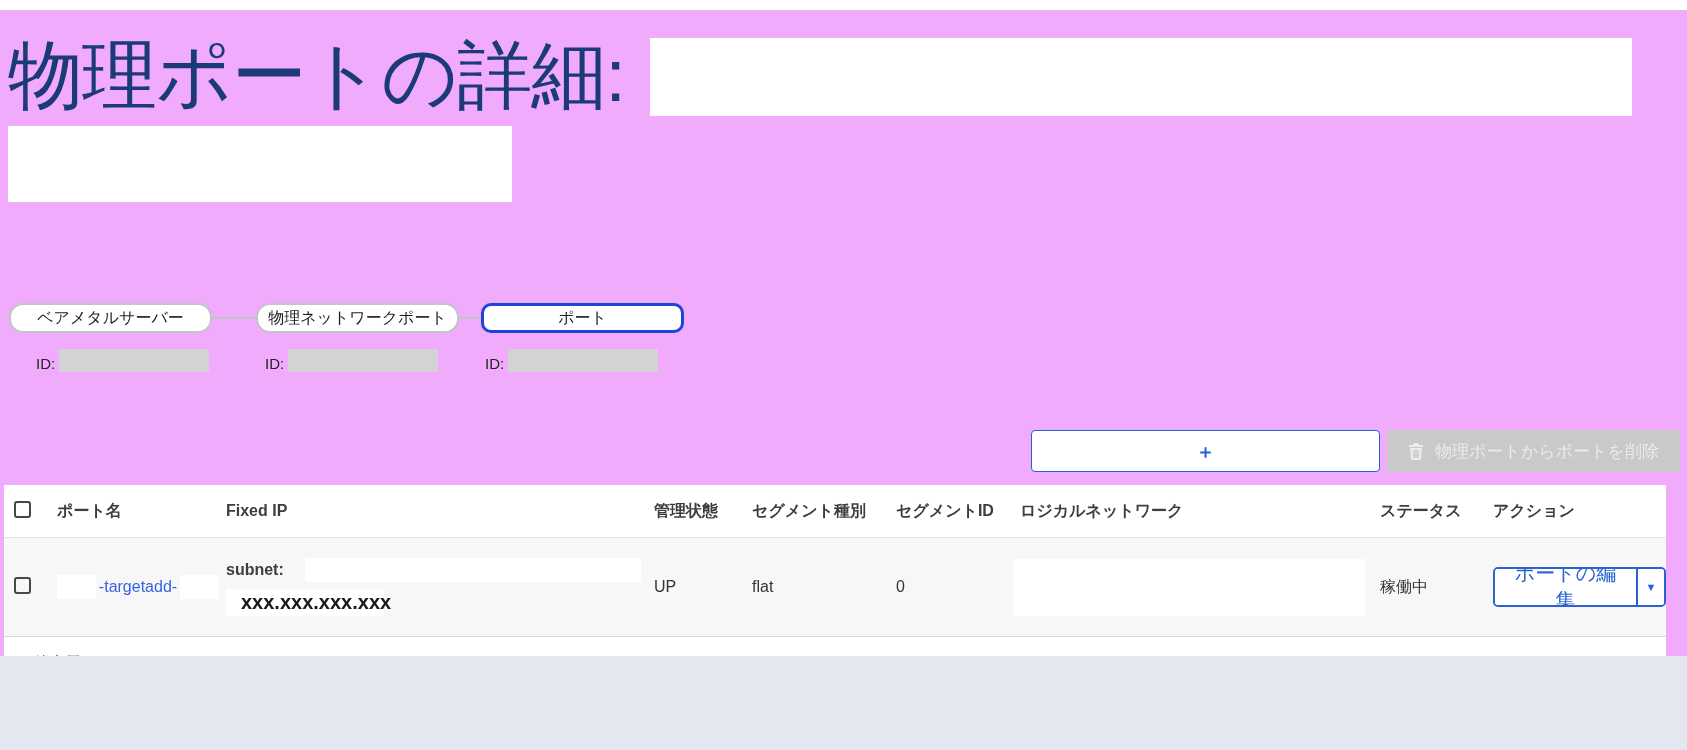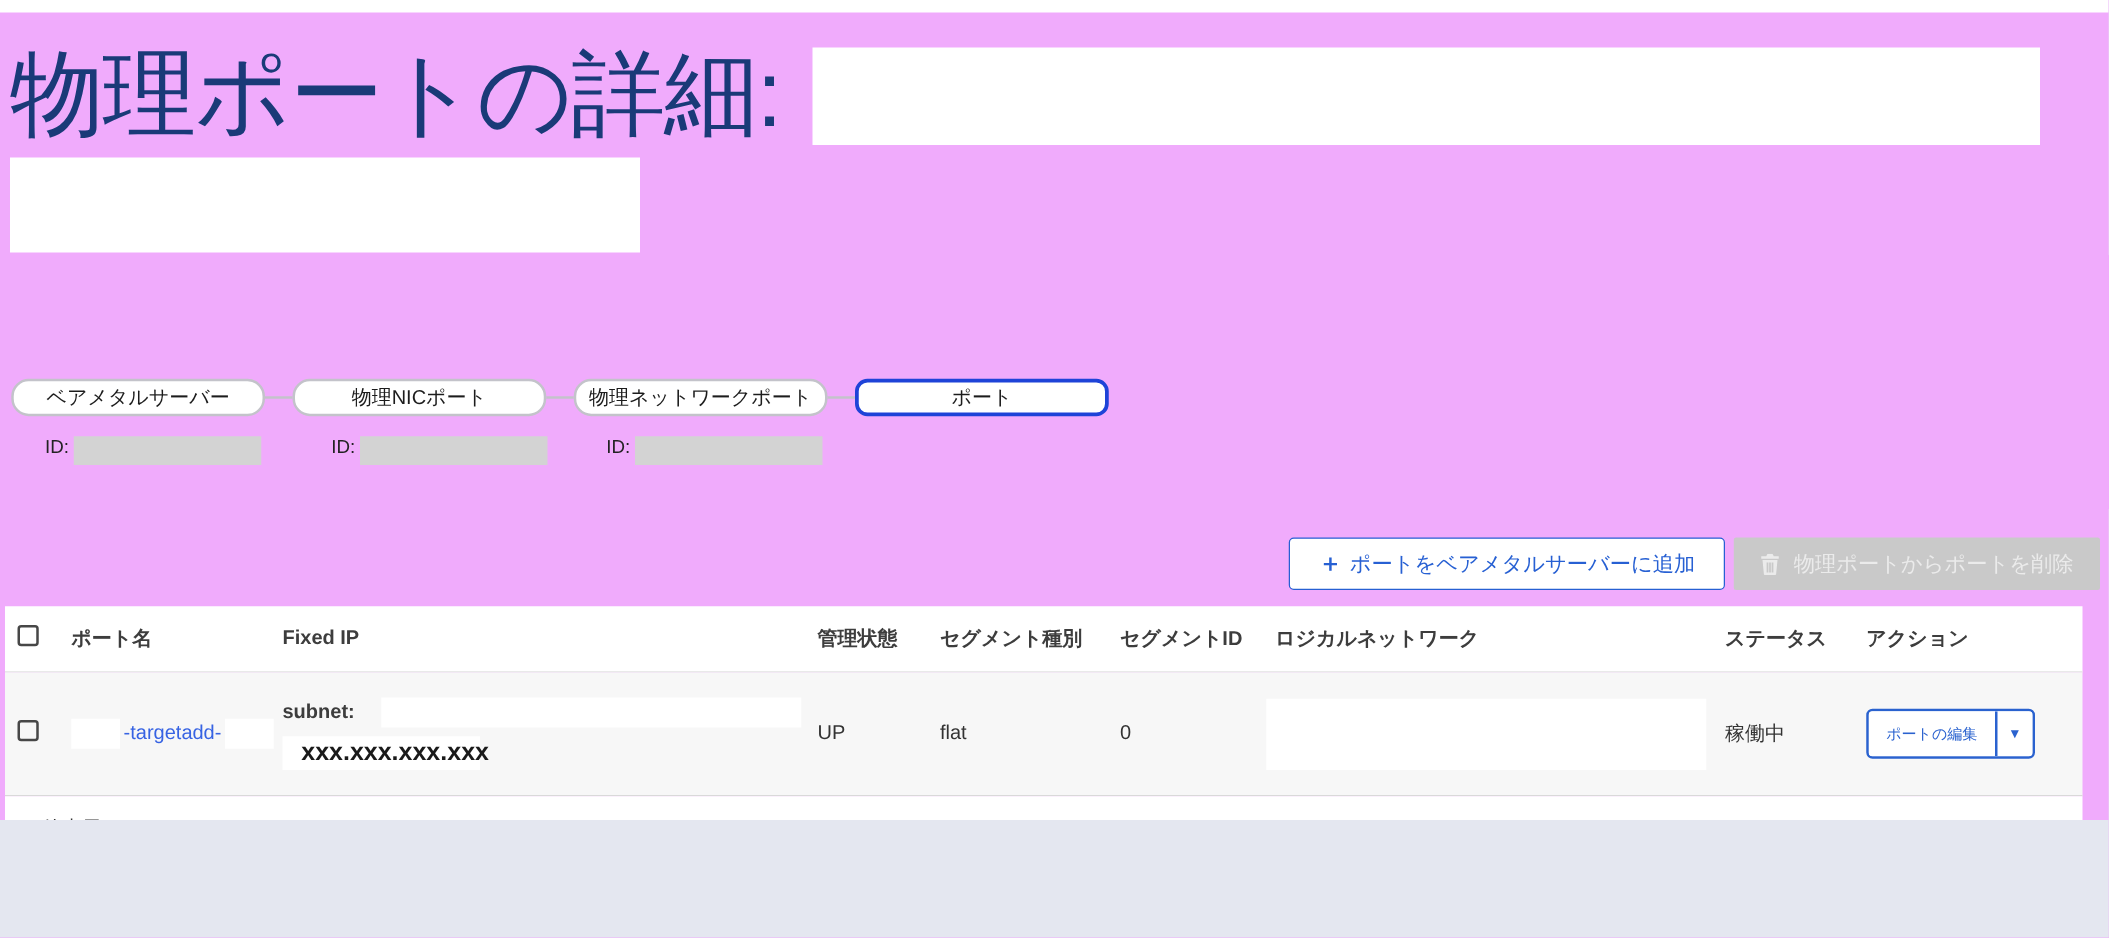--- a/index.html
+++ b/index.html
@@ -17,21 +17,21 @@
 
   
   .chain { position:absolute; left:9px; top:303px; display:flex; align-items:center; }
   .chain-node { width:203px; height:30px; background:#ffffff; border:2px solid #c3c3ca;
                 border-radius:14px; display:flex; align-items:center; justify-content:center;
                 font-size:16px; color:#1c1c1c; cursor:pointer; }
   .chain-node.active { border:3px solid #1e43d8; border-radius:10px; }
   .chain-link { width:22px; height:2px; background:#c3c3ca; }
 
   .chain-ids { position:absolute; left:36px; top:349px; width:900px; height:26px; }
-  .id-item { position:absolute; top:0; display:flex; align-items:flex-start; font-size:15px; color:#222; }
+  .id-item { position:absolute; top:0; display:flex; align-items:flex-end; font-size:15px; color:#222; }
   .id-item .id-box { width:150px; height:23px; background:#d3d3d3; margin-left:4px; }
   .id-1 { left:0; }
   .id-2 { left:229px; }
   .id-3 { left:449px; }
 
   
   .btn-add { position:absolute; left:1031px; top:430px; width:349px; height:42px;
              background:#ffffff; border:1px solid #2760d3; border-radius:4px;
              color:#2760d3; font-size:17px; display:flex; align-items:center;
              justify-content:center; gap:6px; cursor:pointer; font-family:inherit; }
@@ -74,21 +74,21 @@
   .subnet-redact { flex:1; height:24px; background:#ffffff; margin-right:6px; }
   .ip-box { width:158px; height:27px; background:#ffffff; display:flex; align-items:center;
             padding-left:15px; font-weight:700; color:#1a1a1a; font-size:20px; }
 
   .lognet-redact { width:352px; height:57px; background:#ffffff; margin-left:-7px; }
 
   .action-cell { display:flex; align-items:center; }
   .split-btn { display:flex; height:40px; border:2px solid #2a62cf; border-radius:5px;
                background:#ffffff; overflow:hidden; }
   .split-main { display:flex; align-items:center; justify-content:center; padding:0 14px;
-                color:#2a62cf; font-size:12px; cursor:pointer; background:#ffffff;
+                color:#2a62cf; font-size:20px; cursor:pointer; background:#ffffff;
                 border:none; font-family:Liberation Mono, monospace; }
   .split-caret { width:30px; display:flex; align-items:center; justify-content:center;
                  border:none; border-left:2px solid #2a62cf; color:#2a62cf; font-size:11px;
                  cursor:pointer; background:#ffffff; font-family:inherit; }
 </style>
 </head>
 <body>
 
 <div class="page">
 
@@ -96,23 +96,20 @@
 
   <h1 class="page-title">物理ポートの詳細:</h1>
   <div class="redact redact-title"></div>
   <div class="redact redact-subtitle"></div>
 
   <div class="chain">
     <div class="chain-node">
       <span>ベアメタルサーバー</span>
     </div>
     <div class="chain-link"></div>
-    <div class="chain-node">
-      <span>物理NICポート</span>
-    </div>
     <div class="chain-link"></div>
     <div class="chain-node">
       <span>物理ネットワークポート</span>
     </div>
     <div class="chain-link"></div>
     <div class="chain-node active">
       <span>ポート</span>
     </div>
   </div>
 
@@ -126,21 +123,20 @@
       <span class="id-box"></span>
     </div>
     <div class="id-item id-3">
       <span>ID:</span>
       <span class="id-box"></span>
     </div>
   </div>
 
   <button class="btn-add">
     <span class="plus">＋</span>
-    <span>ポートをベアメタルサーバーに追加</span>
   </button>
 
   <button class="btn-del" disabled="">
     <svg viewBox="0 0 16 17" aria-hidden="true">
       <path d="M6 0h4l1 2h4v2H1V2h4l1-2zM2 5h12l-1.1 11.2c-.05.45-.43.8-.9.8H4c-.47 0-.85-.35-.9-.8L2 5zm3.3 2v8h1.4V7H5.3zm2 0v8h1.4V7H7.3zm2 0v8h1.4V7H9.3z"></path>
     </svg>
     <span>物理ポートからポートを削除</span>
   </button>
 
   <div class="table">

